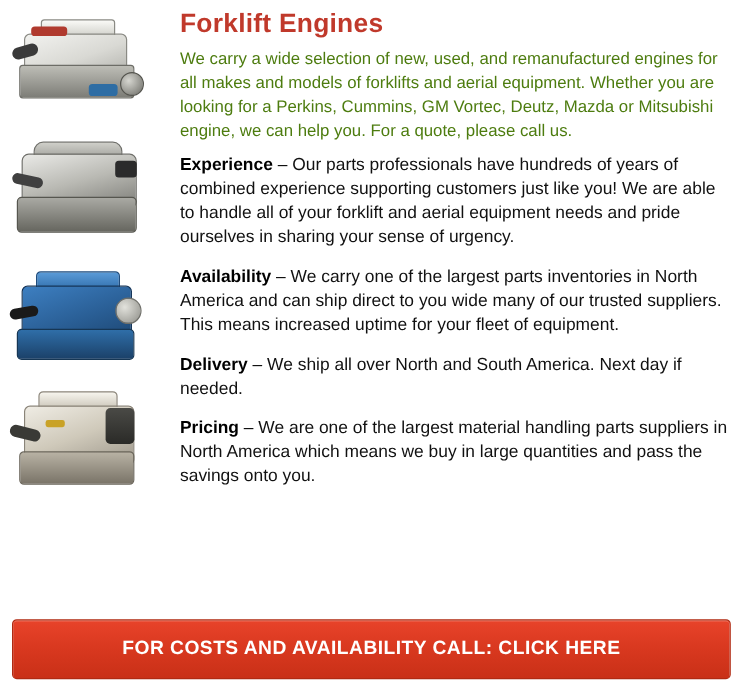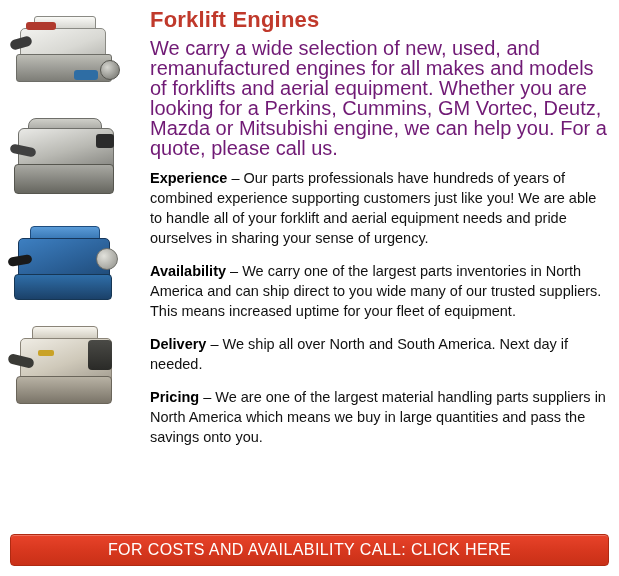--- a/index.html
+++ b/index.html
@@ -42,23 +42,23 @@
   }
   h1.title {
     font-size: 22px;
     line-height: 24px;
     font-weight: bold;
     color: #c0392b;
     margin: 4px 0 6px 0;
     letter-spacing: 0.2px;
   }
   p.intro {
-    font-size: 20px;
+    font-size: 14px;
     line-height: 20px;
-    color: #701a75;
+    color: #4d7c0f;
     margin: 0 0 10px 0;
   }
   .prices-row {
     display: flex;
     align-items: center;
     gap: 14px;
     margin: 6px 0 12px 0;
   }
   .prices-label {
     font-size: 24px;
@@ -87,30 +87,30 @@
   }
   .feature b {
     font-weight: bold;
     color: #000000;
   }
   .cta-bar {
     position: absolute;
     left: 10px;
     right: 10px;
     bottom: 10px;
-    height: 32px;
+    height: 50px;
     background: linear-gradient(to bottom, #e8432a 0%, #d8381f 50%, #c93017 100%);
     border: 1px solid #b02a12;
     border-radius: 4px;
     display: flex;
     align-items: center;
     justify-content: center;
     color: #ffffff;
     font-size: 16px;
-    font-weight: normal;
+    font-weight: bold;
     letter-spacing: 0.4px;
     cursor: pointer;
     box-shadow: inset 0 1px 0 rgba(255,255,255,0.25);
   }
   
   .eng { position: absolute; }
   .e1-main { left: 16px; top: 20px; width: 86px; height: 52px; background: linear-gradient(160deg,#f2f2ef 0%,#d9d9d4 45%,#9c9c96 100%); border:1px solid #8a8a84; border-radius:5px; }
   .e1-top { left: 30px; top: 8px; width: 62px; height: 18px; background: linear-gradient(180deg,#fafaf7,#c7c7c0); border:1px solid #8a8a84; border-radius:3px; }
   .e1-blk { left: 12px; top: 46px; width: 96px; height: 28px; background: linear-gradient(180deg,#bdbdb6,#7d7d77); border:1px solid #6d6d67; border-radius:3px; }
   .e1-hose { left: 6px; top: 30px; width: 22px; height: 10px; background:#3a3a3a; border-radius:5px; transform: rotate(-16deg); }

